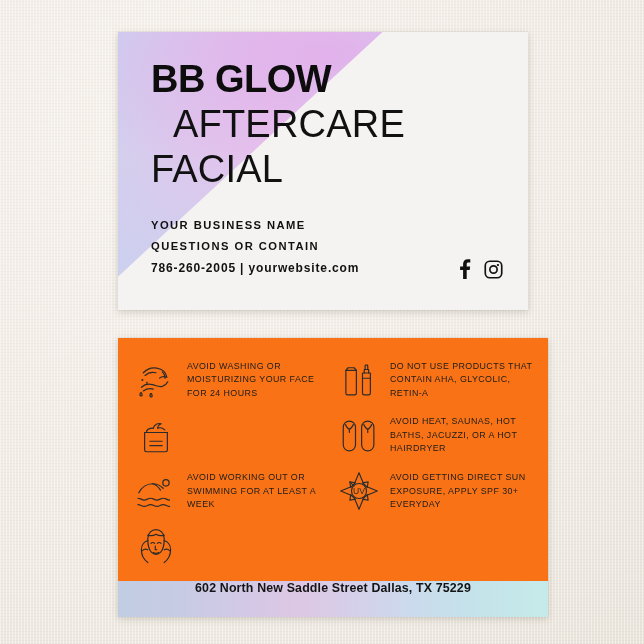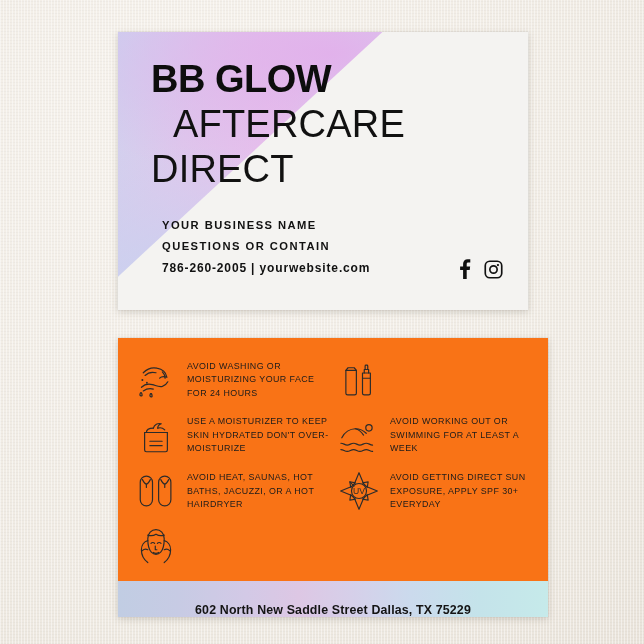--- a/index.html
+++ b/index.html
@@ -52,21 +52,21 @@
   .t-aftercare{
     position:absolute;left:33px;top:70px;
     font-size:38px;font-weight:400;letter-spacing:.2px;color:#111;
     line-height:1.17;white-space:nowrap;margin-left:22px;
   }
   .t-advice{
     position:absolute;left:33px;top:115px;
     font-size:38px;font-weight:400;letter-spacing:.2px;color:#111;
     line-height:1.17;white-space:nowrap;
   }
-  #front-contact{position:absolute;left:33px;top:188px;margin-left:11px;}
+  #front-contact{position:absolute;left:33px;top:188px;}
   .c-line{
     font-size:11.2px;font-weight:700;letter-spacing:1.45px;color:#111;
     line-height:1;margin-bottom:10px;white-space:nowrap;
   }
   .c-line.phone{letter-spacing:.85px;font-size:12px;margin-bottom:0;}
 
   #social-icons{
     position:absolute;right:25px;bottom:31px;
     display:flex;align-items:center;gap:13px;
   }
@@ -93,41 +93,41 @@
     display:flex;align-items:center;justify-content:center;text-decoration:underline;
   }
   .tip-icon svg{display:block;}
   .tip-text{
     font-size:8.9px;font-weight:400;letter-spacing:.42px;
     line-height:1.52;color:#1b1b1b;text-transform:uppercase;
   }
 
   #address-bar{
     flex:0 0 36px;height:36px;
-    display:flex;align-items:flex-end;justify-content:center;
+    display:flex;align-items:flex-start;justify-content:center;
     background:linear-gradient(90deg,#c1cde3 0%, #c7cbe4 14%, #d3c9e6 30%, #ddc7e4 42%, #d6cfe9 54%, #cbdaed 68%, #c4e3ea 84%, #c6eaea 100%);
   }
   #address-text{
     font-size:12.4px;font-weight:700;letter-spacing:.15px;color:#141414;
     white-space:nowrap;
   }
 </style>
 </head>
 <body>
 
 <div id="paper-texture"></div>
 
 <div id="front-card">
   <div id="front-gradient"></div>
   <div id="front-white-panel"></div>
 
   <div id="front-content">
     <div class="t-bbglow">BB GLOW</div>
     <div class="t-aftercare">AFTERCARE</div>
-    <div class="t-advice">DIRECT</div>
+    <div class="t-advice">FACIAL</div>
 
     <div id="front-contact">
       <div class="c-line">YOUR BUSINESS NAME</div>
       <div class="c-line">QUESTIONS OR CONTAIN</div>
       <div class="c-line phone">786-260-2005 | yourwebsite.com</div>
     </div>
 
     <div id="social-icons">
       <span>
         <svg width="13" height="20" viewBox="0 0 13 20">
@@ -170,62 +170,62 @@
       <span class="tip-icon">
         <svg width="42" height="42" viewBox="0 0 48 48" fill="none" stroke="#2b2b2b" stroke-width="1.35" stroke-linecap="round" stroke-linejoin="round">
           <path d="M9 13h12v26a2 2 0 0 1-2 2H11a2 2 0 0 1-2-2V13z"></path>
           <path d="M9 13l2.5-3h7L21 13"></path>
           <path d="M28 16h9v23a2 2 0 0 1-2 2h-5a2 2 0 0 1-2-2V16z"></path>
           <path d="M30 16v-4h5v4"></path>
           <rect x="31" y="7" width="3" height="5" rx="1"></rect>
           <path d="M28 22h9"></path>
         </svg>
       </span>
+      <span class="tip-text">DO NOT USE PRODUCTS THAT CONTAIN AHA, GLYCOLIC, RETIN-A</span>
     </div>
 
     <div class="tip">
       <span class="tip-icon">
         <svg width="42" height="40" viewBox="0 0 48 44" fill="none" stroke="#2b2b2b" stroke-width="1.35" stroke-linecap="round" stroke-linejoin="round">
           <path d="M11 18h26v20a2 2 0 0 1-2 2H13a2 2 0 0 1-2-2V18z"></path>
           <path d="M11 18h26"></path>
           <path d="M13 18c0-3 3-5 8-5"></path>
           <path d="M21 13c1-4 5-6 9-5-3 1-4 3-4 5"></path>
           <path d="M26 13c3-1 6 0 8 2"></path>
           <path d="M17 28h14M17 33h14"></path>
         </svg>
       </span>
-      <span class="tip-text">USE A MOISTURIZER TO KEEP SKIN HYDRATED DON'T OVER-MOISTURIZE</span>
-    </div>
-
-
-    <div class="tip">
-      <span class="tip-icon">
-        <svg width="44" height="38" viewBox="0 0 48 42" fill="none" stroke="#2b2b2b" stroke-width="1.35" stroke-linecap="round" stroke-linejoin="round">
-          <circle cx="35" cy="12" r="3.5"></circle>
-          <path d="M5 23c3-6 9-10 15-10 5 0 9 2 12 5"></path>
-          <path d="M20 13c4 1 7 4 9 7"></path>
-          <path d="M4 29c3 0 4 2 7 2s4-2 7-2 4 2 7 2 4-2 7-2 4 2 7 2"></path>
-          <path d="M4 36c3 0 4 2 7 2s4-2 7-2 4 2 7 2 4-2 7-2 4 2 7 2"></path>
-        </svg>
-      </span>
-      <span class="tip-text">AVOID WORKING OUT OR SWIMMING FOR AT LEAST A WEEK</span>
-    </div>
+    </div>
+
 
     <div class="tip">
       <span class="tip-icon">
         <svg width="42" height="42" viewBox="0 0 48 48" fill="none" stroke="#2b2b2b" stroke-width="1.35" stroke-linecap="round" stroke-linejoin="round">
           <path d="M13 7c4 0 7 3 7 7v20c0 4-3 7-7 7s-7-3-7-7V14c0-4 3-7 7-7z"></path>
           <path d="M8.5 11c1.5 3 3 5 4.5 5s3-2 4.5-5"></path>
           <path d="M13 16v4"></path>
           <path d="M34 7c4 0 7 3 7 7v20c0 4-3 7-7 7s-7-3-7-7V14c0-4 3-7 7-7z"></path>
           <path d="M29.5 11c1.5 3 3 5 4.5 5s3-2 4.5-5"></path>
           <path d="M34 16v4"></path>
         </svg>
       </span>
       <span class="tip-text">AVOID HEAT, SAUNAS, HOT BATHS, JACUZZI, OR A HOT HAIRDRYER</span>
+    </div>
+
+    <div class="tip">
+      <span class="tip-icon">
+        <svg width="44" height="38" viewBox="0 0 48 42" fill="none" stroke="#2b2b2b" stroke-width="1.35" stroke-linecap="round" stroke-linejoin="round">
+          <circle cx="35" cy="12" r="3.5"></circle>
+          <path d="M5 23c3-6 9-10 15-10 5 0 9 2 12 5"></path>
+          <path d="M20 13c4 1 7 4 9 7"></path>
+          <path d="M4 29c3 0 4 2 7 2s4-2 7-2 4 2 7 2 4-2 7-2 4 2 7 2"></path>
+          <path d="M4 36c3 0 4 2 7 2s4-2 7-2 4 2 7 2 4-2 7-2 4 2 7 2"></path>
+        </svg>
+      </span>
+      <span class="tip-text">AVOID WORKING OUT OR SWIMMING FOR AT LEAST A WEEK</span>
     </div>
 
     <div class="tip">
       <span class="tip-icon">
         <svg width="44" height="44" viewBox="0 0 48 48" fill="none" stroke="#2b2b2b" stroke-width="1.25" stroke-linecap="round" stroke-linejoin="round">
           <circle cx="24" cy="24" r="8.2"></circle>
           <path d="M19 16l5-12 5 12"></path>
           <path d="M29 32l-5 12-5-12"></path>
           <path d="M16 19L4 24l12 5"></path>
           <path d="M32 29l12-5-12-5"></path>

